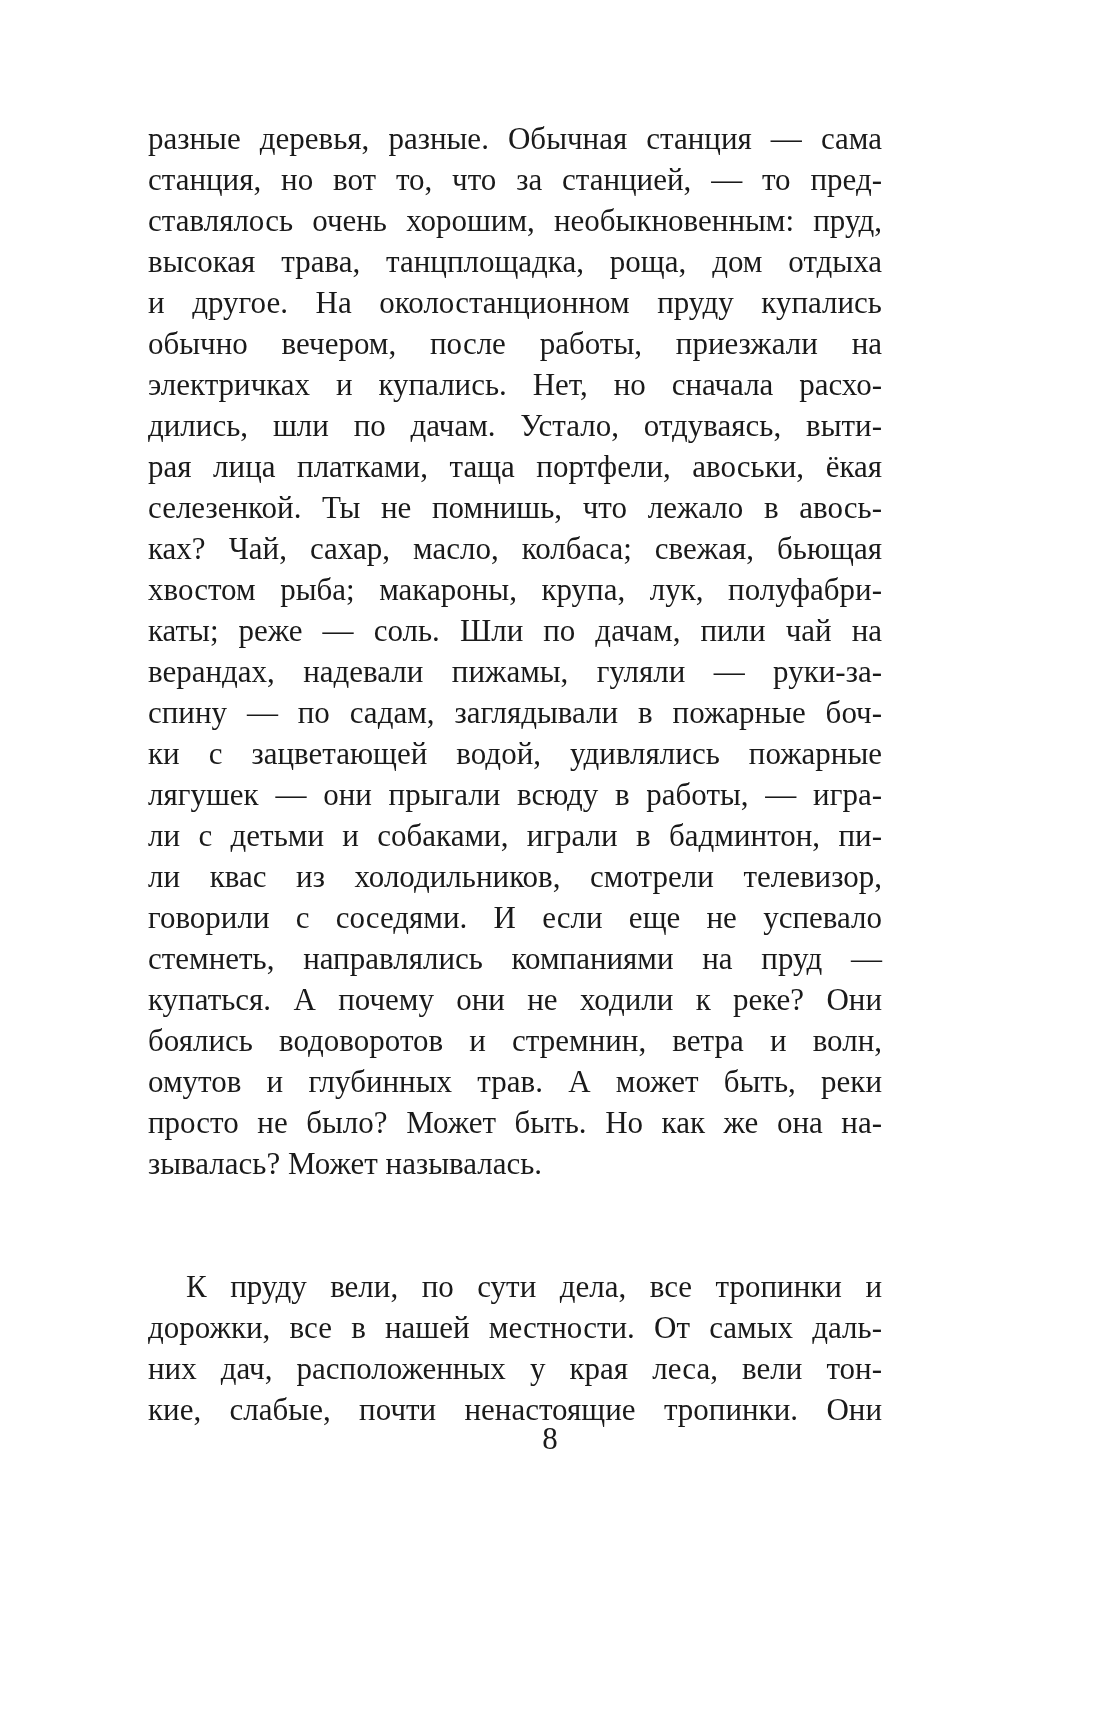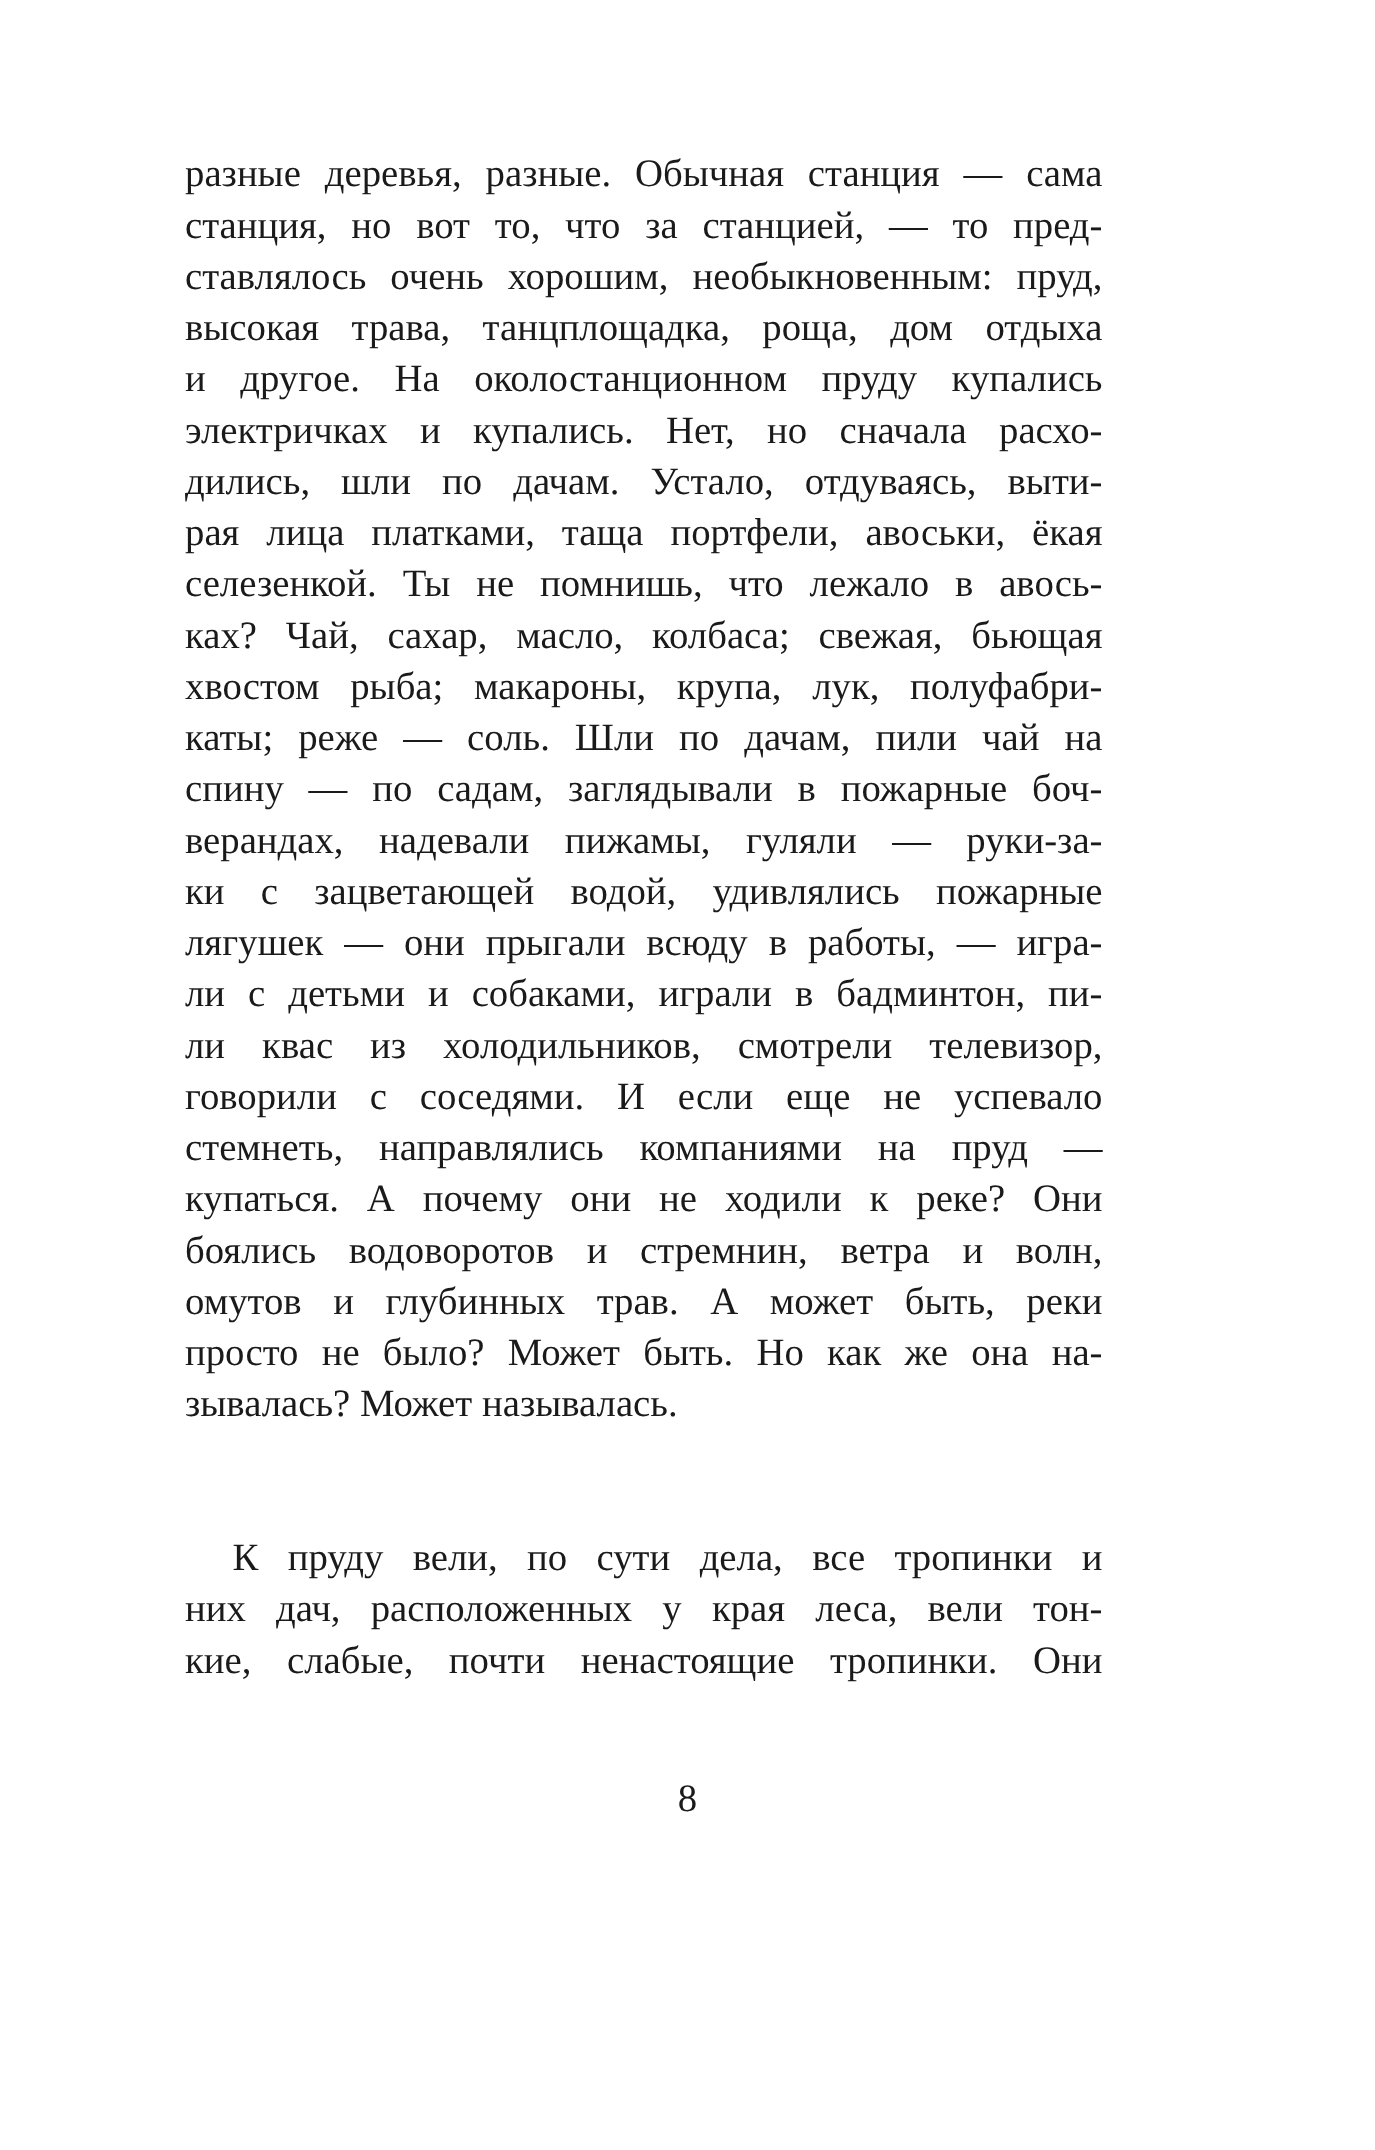--- a/index.html
+++ b/index.html
@@ -61,44 +61,46 @@
 </head>
 <body>
 
 <div class="page">
   <div>
     <div class="line"><span>разные деревья, разные. Обычная станция — сама</span></div>
     <div class="line"><span>станция, но вот то, что за станцией, — то пред-</span></div>
     <div class="line"><span>ставлялось очень хорошим, необыкновенным: пруд,</span></div>
     <div class="line"><span>высокая трава, танцплощадка, роща, дом отдыха</span></div>
     <div class="line"><span>и другое. На околостанционном пруду купались</span></div>
+    <div class="line"><span>обычно вечером, после работы, приезжали на</span></div>
     <div class="line"><span>электричках и купались. Нет, но сначала расхо-</span></div>
     <div class="line"><span>дились, шли по дачам. Устало, отдуваясь, выти-</span></div>
     <div class="line"><span>рая лица платками, таща портфели, авоськи, ёкая</span></div>
     <div class="line"><span>селезенкой. Ты не помнишь, что лежало в авось-</span></div>
     <div class="line"><span>ках? Чай, сахар, масло, колбаса; свежая, бьющая</span></div>
     <div class="line"><span>хвостом рыба; макароны, крупа, лук, полуфабри-</span></div>
     <div class="line"><span>каты; реже — соль. Шли по дачам, пили чай на</span></div>
+    <div class="line"><span>верандах, надевали пижамы, гуляли — руки-за-</span></div>
     <div class="line"><span>спину — по садам, заглядывали в пожарные боч-</span></div>
-    <div class="line"><span>верандах, надевали пижамы, гуляли — руки-за-</span></div>
     <div class="line"><span>ки с зацветающей водой, удивлялись пожарные</span></div>
     <div class="line"><span>лягушек — они прыгали всюду в работы, — игра-</span></div>
     <div class="line"><span>ли с детьми и собаками, играли в бадминтон, пи-</span></div>
     <div class="line"><span>ли квас из холодильников, смотрели телевизор,</span></div>
     <div class="line"><span>говорили с соседями. И если еще не успевало</span></div>
     <div class="line"><span>стемнеть, направлялись компаниями на пруд —</span></div>
     <div class="line"><span>купаться. А почему они не ходили к реке? Они</span></div>
     <div class="line"><span>боялись водоворотов и стремнин, ветра и волн,</span></div>
     <div class="line"><span>омутов и глубинных трав. А может быть, реки</span></div>
     <div class="line"><span>просто не было? Может быть. Но как же она на-</span></div>
     <div class="line last"><span>зывалась? Может называлась.</span></div>
   </div>
 
   <div class="para-gap"></div>
 
   <div>
     <div class="line"><span style="text-indent:38px;">К пруду вели, по сути дела, все тропинки и</span></div>
+    <div class="line"><span>дорожки, все в нашей местности. От самых даль-</span></div>
     <div class="line"><span>них дач, расположенных у края леса, вели тон-</span></div>
     <div class="line"><span>кие, слабые, почти ненастоящие тропинки. Они</span></div>
   </div>
 </div>
 
 <div class="page-number">8</div>
 
 </body></html>

